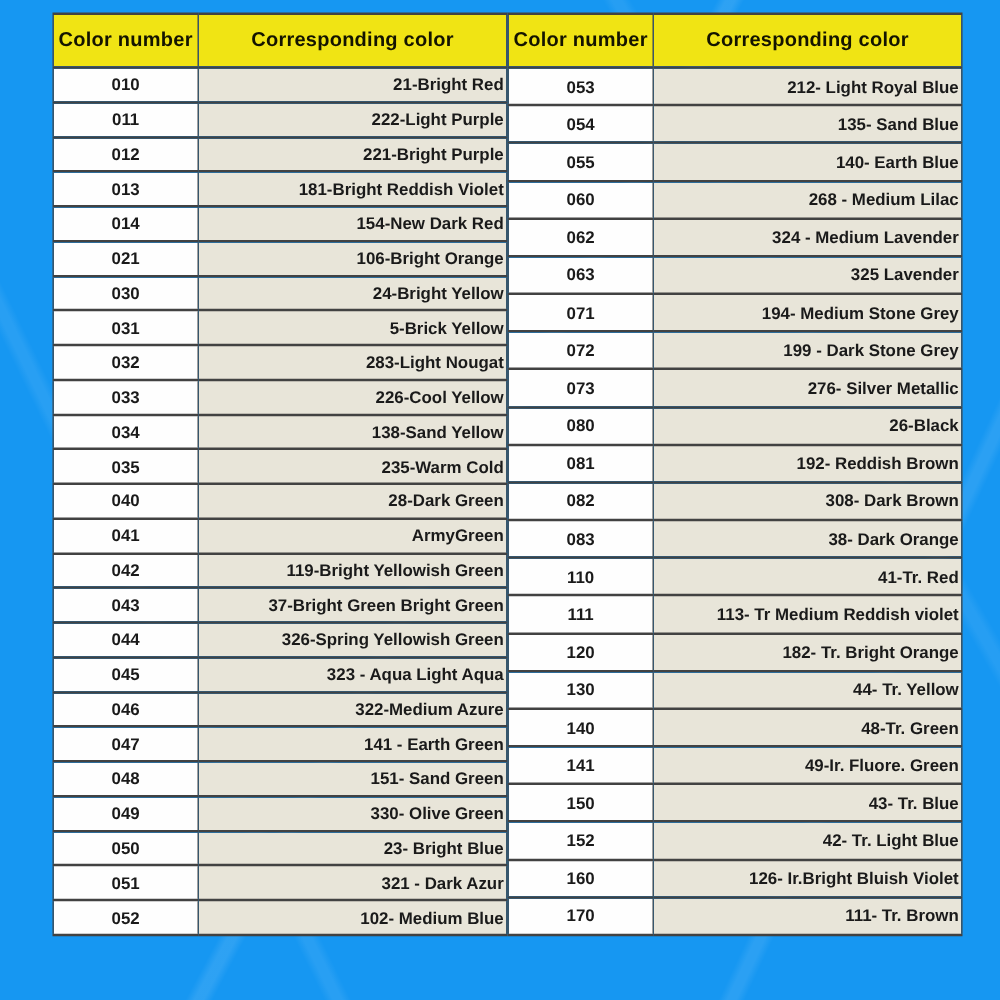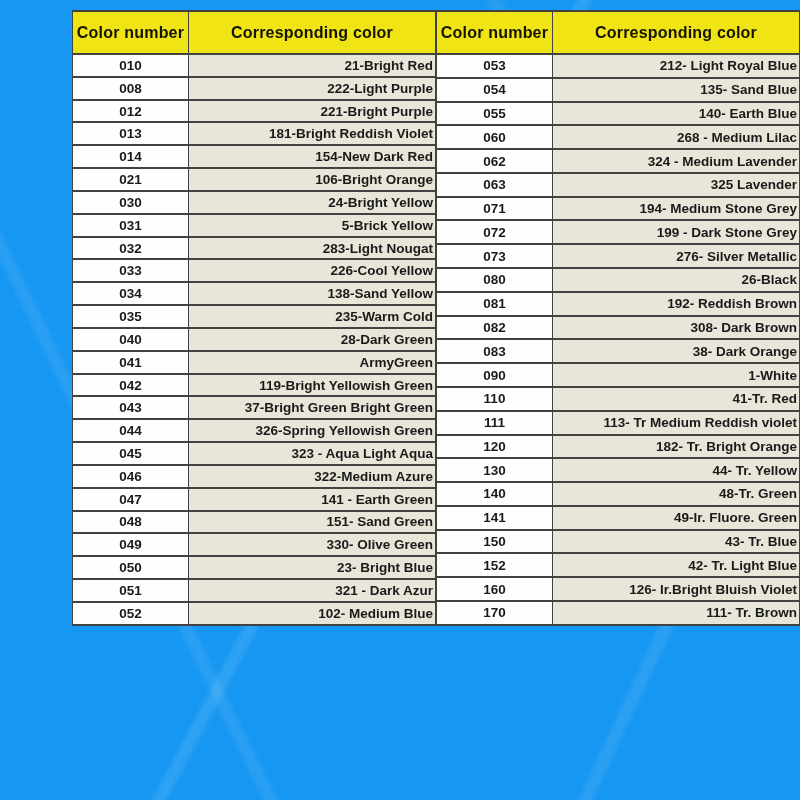--- a/index.html
+++ b/index.html
@@ -23,22 +23,22 @@
     position: absolute; inset: 0;
     background:
       linear-gradient(118deg, transparent 46.8%, rgba(255,255,255,0.10) 47.4%, rgba(255,255,255,0.10) 48.0%, transparent 48.6%),
       linear-gradient(64deg,  transparent 21.8%, rgba(255,255,255,0.08) 22.4%, rgba(255,255,255,0.08) 23.0%, transparent 23.6%),
       linear-gradient(115deg, transparent 80.8%, rgba(255,255,255,0.09) 81.4%, rgba(255,255,255,0.09) 82.0%, transparent 82.6%),
       linear-gradient(60deg,  transparent 74.8%, rgba(255,255,255,0.07) 75.4%, rgba(255,255,255,0.07) 76.0%, transparent 76.6%);
     pointer-events: none;
   }
   .tables {
     position: absolute;
-    left: 36px; top: 10px;
-    width: 764px; height: 616px;
+    left: 6px; top: 10px;
+    width: 764px; height: 739px;
     display: flex;
     padding-left: 36px;
   }
   table {
     border-collapse: collapse;
     table-layout: fixed;
     width: 50%; height: 100%;
   }
   th, td {
     border-left: 1px solid var(--border);
@@ -84,21 +84,21 @@
         <th>Color number</th>
         <th>Corresponding color</th>
       </tr>
     </thead>
     <tbody>
         <tr>
           <td class="num">010</td>
           <td class="name">21-Bright Red</td>
         </tr>
         <tr>
-          <td class="num">008</td>
+          <td class="num">011</td>
           <td class="name">222-Light Purple</td>
         </tr>
         <tr>
           <td class="num">012</td>
           <td class="name">221-Bright Purple</td>
         </tr>
         <tr>
           <td class="num">013</td>
           <td class="name">181-Bright Reddish Violet</td>
         </tr>
@@ -247,24 +247,20 @@
         </tr>
         <tr>
           <td class="num">082</td>
           <td class="name">308- Dark Brown</td>
         </tr>
         <tr>
           <td class="num">083</td>
           <td class="name">38- Dark Orange</td>
         </tr>
         <tr>
-          <td class="num">090</td>
-          <td class="name">1-White</td>
-        </tr>
-        <tr>
           <td class="num">110</td>
           <td class="name">41-Tr. Red</td>
         </tr>
         <tr>
           <td class="num">111</td>
           <td class="name">113- Tr Medium Reddish violet</td>
         </tr>
         <tr>
           <td class="num">120</td>
           <td class="name">182- Tr. Bright Orange</td>

